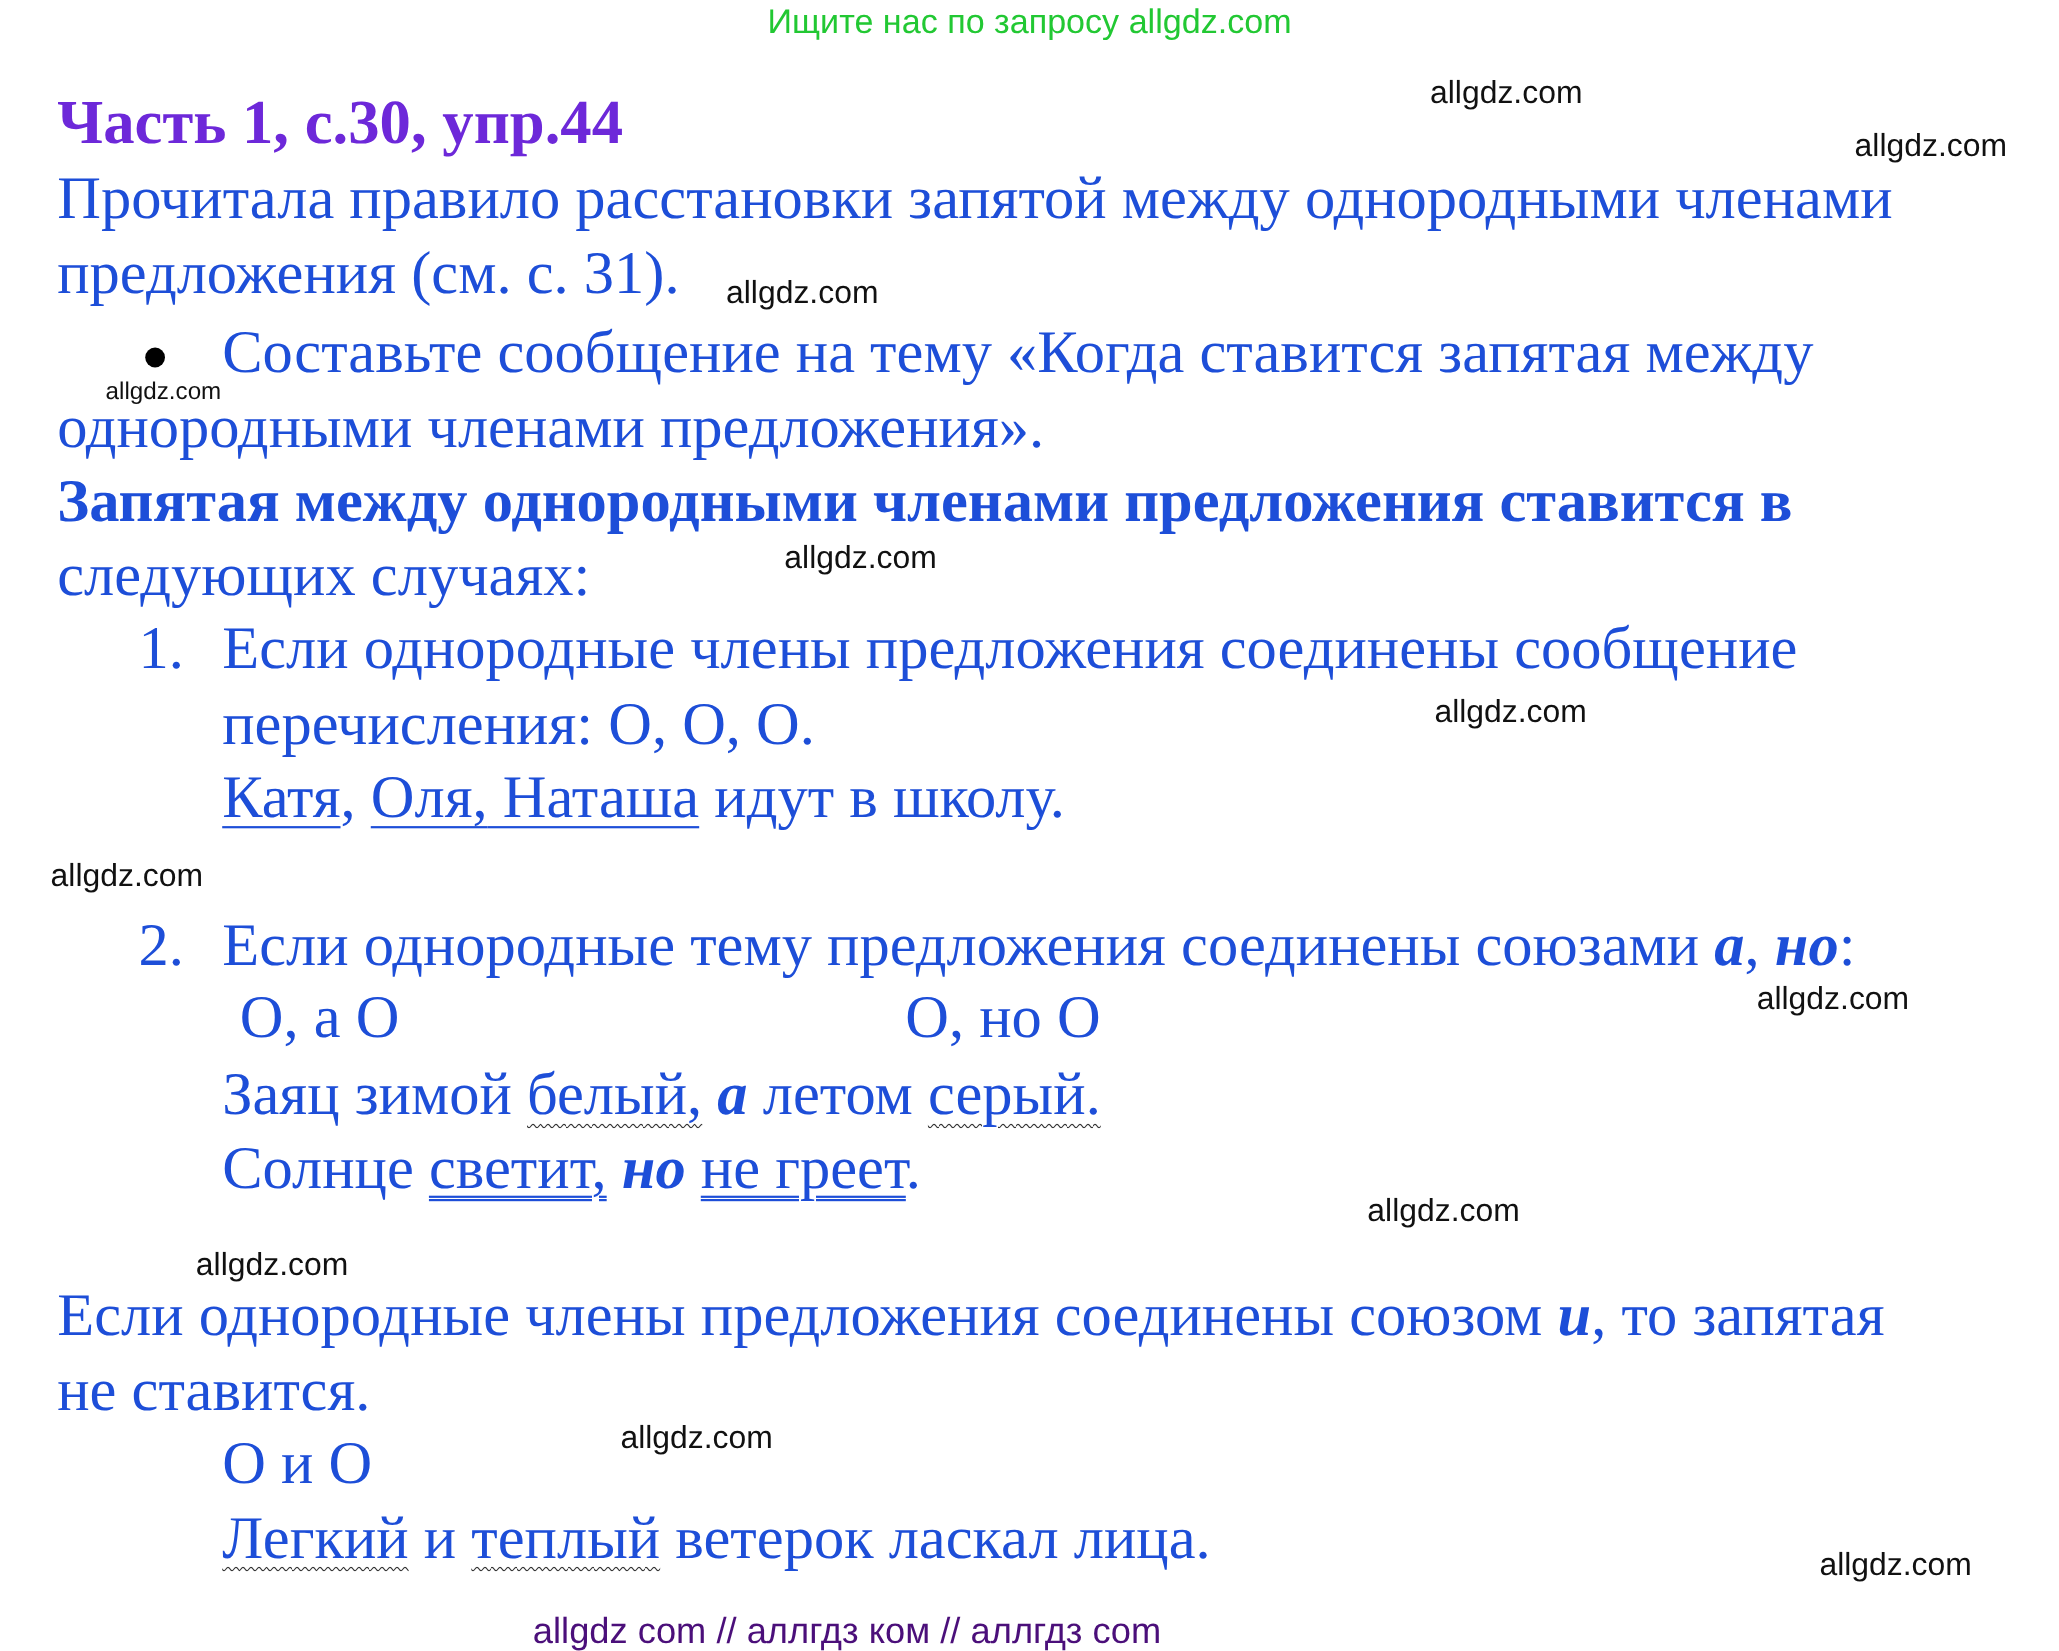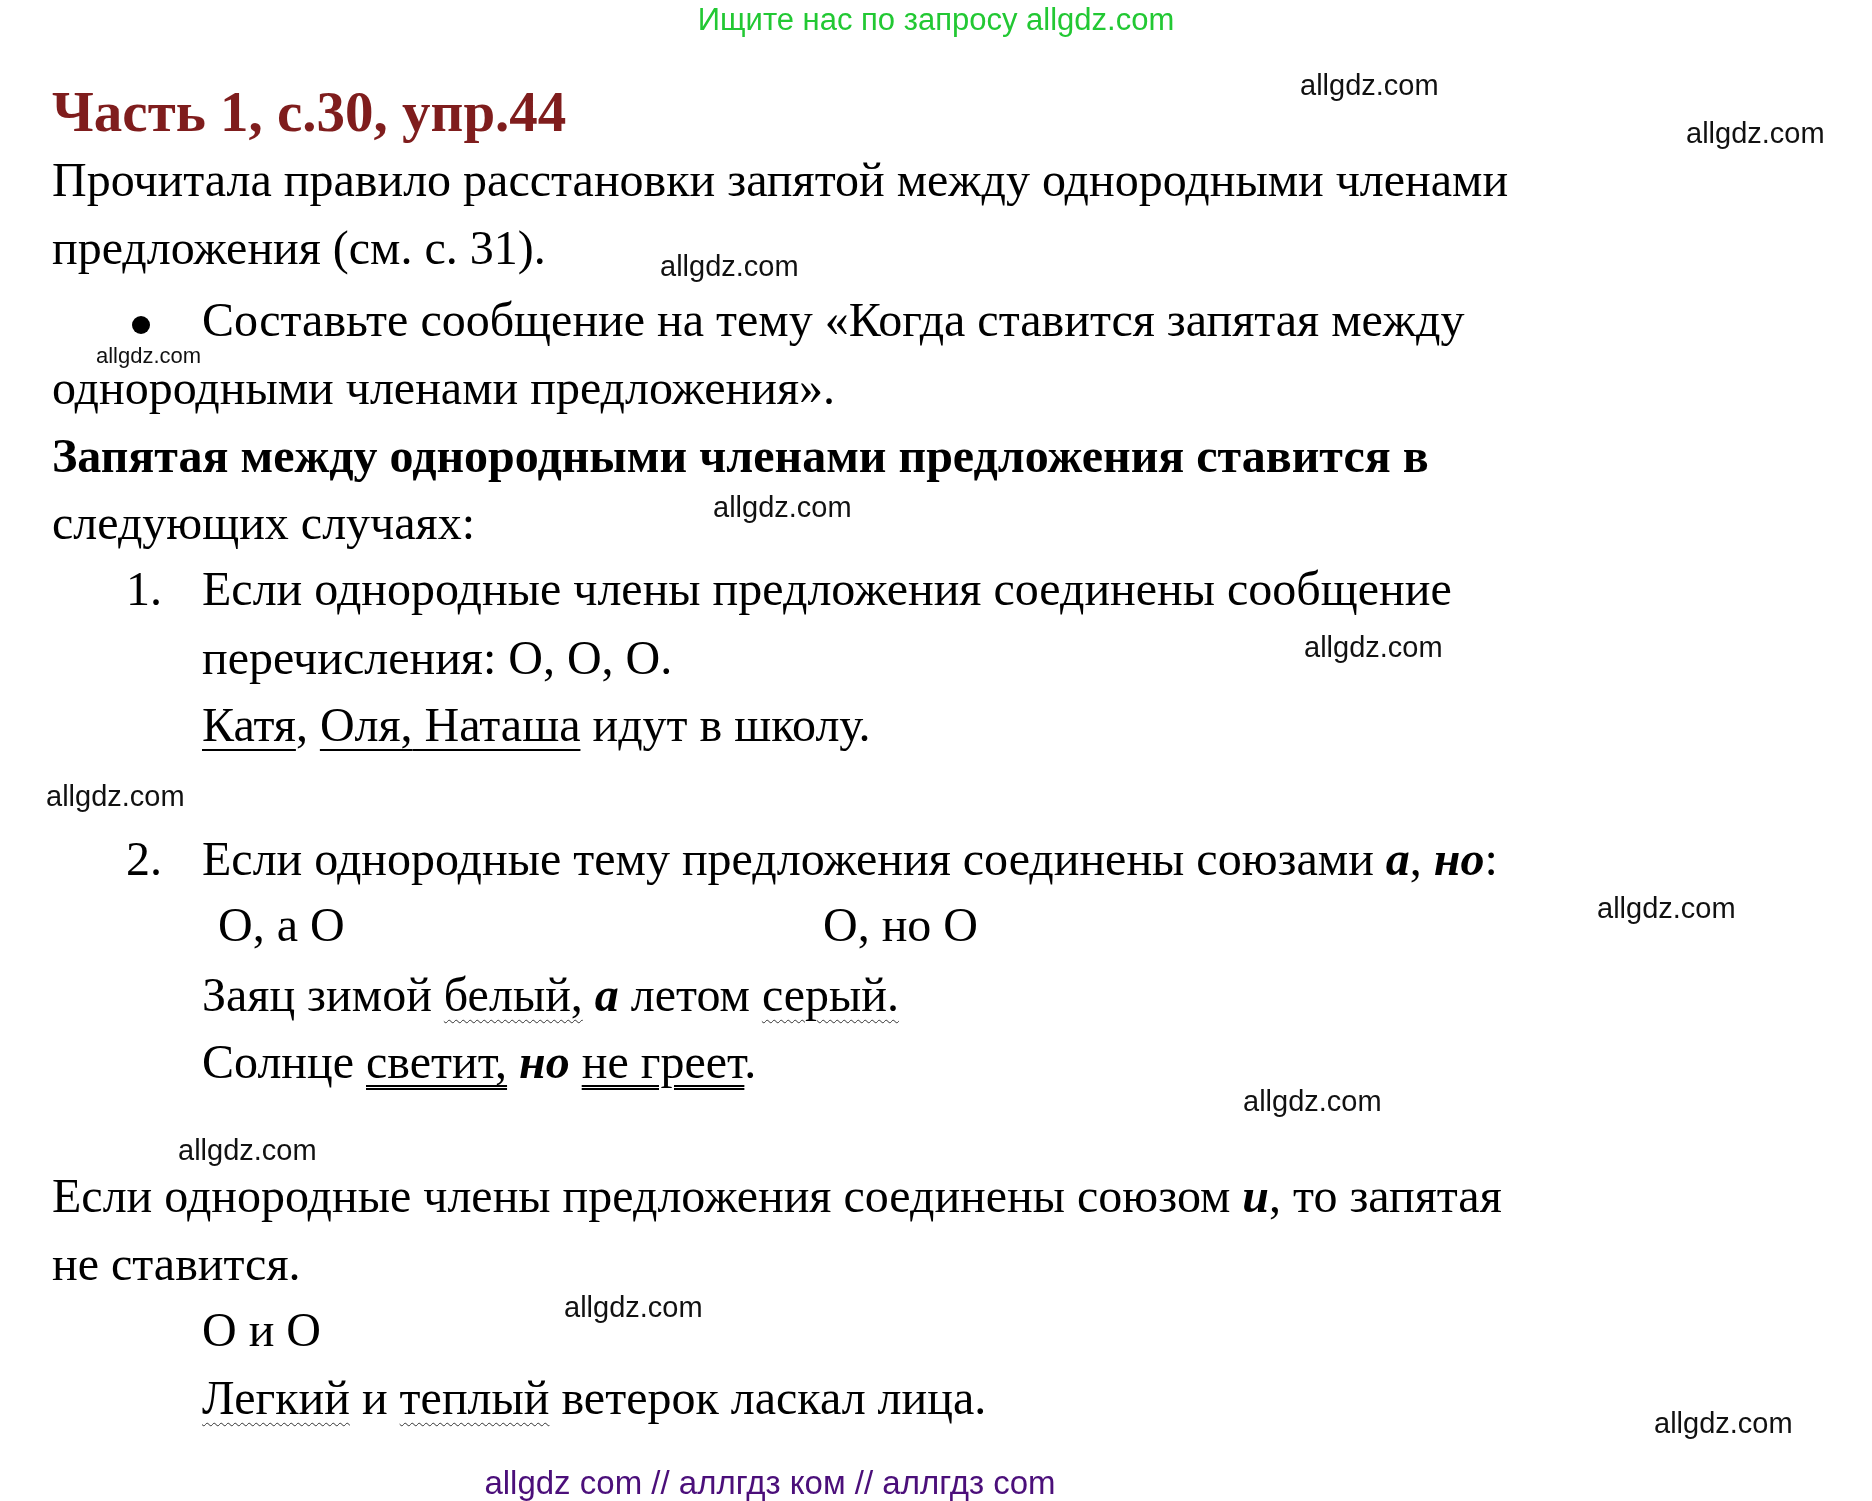--- a/index.html
+++ b/index.html
@@ -1,22 +1,22 @@
 <!DOCTYPE html>
 <html><head>
 <meta charset="utf-8">
 <style>
   html, body { margin:0; padding:0; background:#ffffff; }
   body { width:1872px; height:1501px; position:relative; overflow:hidden; }
   .sans { font-family: "Liberation Sans", "DejaVu Sans", sans-serif; }
   .serif { font-family: "Liberation Serif", "DejaVu Serif", serif; }
   .abs { position:absolute; white-space:nowrap; }
   .top-banner { left:0; width:1872px; top:0; text-align:center; font-size:31px; line-height:40px; color:#22c833; }
-  .title { left:52px; top:78px; font-size:57px; line-height:68px; font-weight:bold; color:#7f1d1d; }
-  .line { font-size:48px; line-height:68px; color:#000000; }
+  .title { left:52px; top:78px; font-size:57px; line-height:68px; font-weight:bold; color:#6d28d9; }
+  .line { font-size:55px; line-height:68px; color:#1d4ed8; }
   .wm { font-size:29px; line-height:34px; color:#111; }
   .wm-small { font-size:22px; line-height:26px; color:#111; }
   .footer { left:0; width:1540px; top:1464px; text-align:center; font-size:33px; line-height:38px; color:#4b0f7a; }
   .u { text-decoration: underline; text-decoration-thickness:2px; text-underline-offset:8px; }
   .uu { text-decoration: underline double; text-decoration-thickness:2px; text-underline-offset:7px; }
   .uw { text-decoration: underline wavy; text-decoration-thickness:1px; text-underline-offset:8px; text-decoration-color:#333; }
   .bi { font-weight:bold; font-style:italic; }
   .bullet { display:inline-block; width:18px; height:18px; border-radius:50%; background:#000; }
 </style>
 </head>

